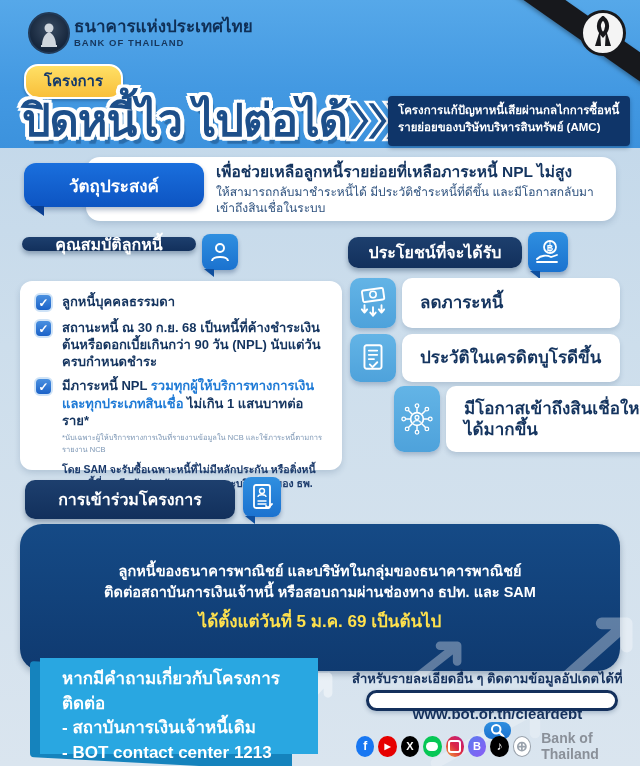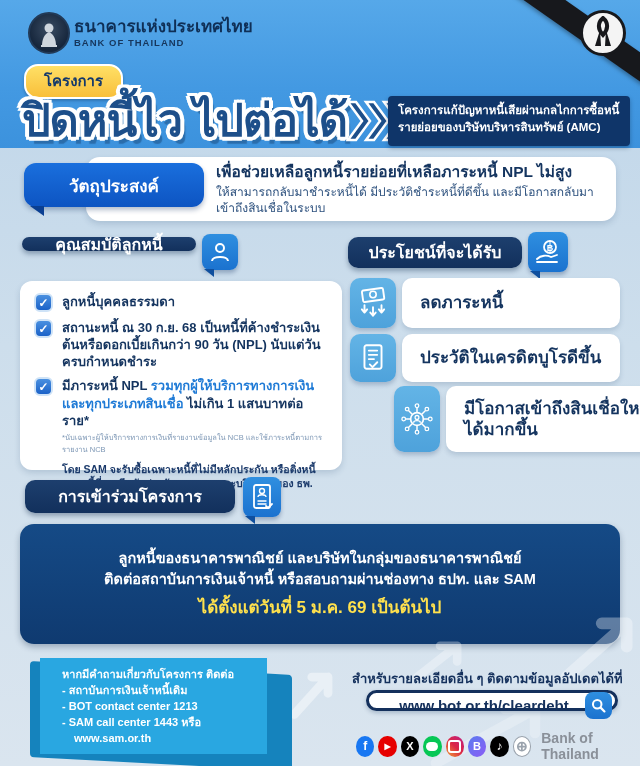--- a/index.html
+++ b/index.html
@@ -73,39 +73,39 @@
   
   .benefit-row { position:absolute; display:flex; }
   .benefit-card { background:#fff; border-radius:10px; box-shadow:0 3px 5px rgba(40,70,110,.18);
                   display:flex; align-items:center; padding-left:18px;
                   font-size:17px; font-weight:bold; color:#14345f; line-height:1.25; }
   .benefit-tile { background:linear-gradient(180deg,#63b4e6,#4ea2db); border-radius:10px;
                   display:flex; align-items:center; justify-content:center; margin-right:6px;
                   box-shadow:0 3px 4px rgba(10,40,90,.22); flex:0 0 auto; }
 
   
-  .join-box { position:absolute; left:20px; top:524px; width:600px; height:120px;
-              background:linear-gradient(180deg,#154a86,#0f3a70); border-radius:14px;
+  .join-box { position:absolute; left:20px; top:524px; width:600px; height:147px;
+              background:linear-gradient(180deg,#154a86,#0f3a70); border-radius:22px;
               display:flex; flex-direction:column; align-items:center; justify-content:center;
               color:#fff; text-align:center; box-shadow:0 3px 6px rgba(10,35,70,.3); }
   .join-line { font-size:14.5px; font-weight:bold; line-height:1.42; }
   .join-highlight { font-size:17px; font-weight:bold; color:#ffe14d; margin-top:4px; }
 
   
   .bg-arrow { position:absolute; opacity:.55; }
   .contact-fold { position:absolute; left:30px; top:668px; width:262px; height:96px; background:#1583bd;
                   transform:skewY(3deg); border-radius:4px; }
-  .contact-box { position:absolute; left:40px; top:658px; width:227px; height:96px; background:#29a7e1;
-                 padding:9px 10px 8px 22px; color:#fff; font-size:11px; font-weight:bold; line-height:1.45; }
+  .contact-box { position:absolute; left:40px; top:658px; width:278px; height:96px; background:#29a7e1;
+                 padding:9px 10px 8px 22px; color:#fff; font-size:17px; font-weight:bold; line-height:1.45; }
   .contact-item-indent { padding-left:12px; }
   .updates-caption { position:absolute; left:352px; top:668px; width:278px;
                      font-size:13px; font-weight:bold; color:#14305c; }
   .url-pill { position:absolute; left:366px; top:690px; width:252px; height:21px; background:#fff;
               border:3px solid #14305c; border-radius:22px; display:flex; align-items:center;
-              padding:12px 3px 2px 14px; box-shadow:0 2px 4px rgba(20,50,90,.25); }
+              padding:12px 3px 2px 14px; box-shadow:0 2px 4px rgba(20,50,90,.25);flex-direction:column; }
   .url-text { flex:1; text-align:center; font-size:15px; font-weight:bold; color:#14305c; }
   .search-tile { width:27px; height:27px; background:linear-gradient(180deg,#2f8fe0,#1b72cf);
                  border-radius:8px; display:flex; align-items:center; justify-content:center; }
   .social-row { position:absolute; left:356px; top:730px; display:flex; align-items:center; gap:4px; }
   .si { width:21px; height:21px; border-radius:50%; display:flex; align-items:center; justify-content:center;
         color:#fff; font-weight:bold; font-size:11px; }
   .si-facebook { background:#1877f2; } .si-facebook::before { content:"f"; font-size:12px; }
   .si-youtube { background:#e60000; } .si-youtube::before { content:"▶"; font-size:8px; }
   .si-x { background:#000; } .si-x::before { content:"X"; font-size:11px; }
   .si-line { background:#06c755; } .si-line::before { content:""; width:12px; height:9px; background:#fff; border-radius:5px; }
@@ -247,21 +247,21 @@
           <circle cx="6.7" cy="6.7" r="1.7"></circle>
             <circle cx="25.3" cy="25.3" r="1.7"></circle>
           <circle cx="6.7" cy="25.3" r="1.7"></circle>
             <circle cx="25.3" cy="6.7" r="1.7"></circle>
         </g>
       </svg>
     </div>
     <div class="benefit-card" style="width:218px; height:66px;">มีโอกาสเข้าถึงสินเชื่อใหม่ได้มากขึ้น</div>
   </div>
 
-  <div class="tab" style="left:25px; top:480px; width:210px; height:33px; font-size:16px;">การเข้าร่วมโครงการ</div>
+  <div class="tab" style="left:25px; top:480px; width:210px; height:39px; font-size:16px;">การเข้าร่วมโครงการ</div>
   <div class="icon-tile" style="left:243px; top:477px; width:38px; height:40px;">
     <svg viewBox="0 0 26 30" width="26" height="30">
       <rect x="5" y="3" width="16" height="23" rx="2" fill="none" stroke="#fff" stroke-width="1.8"></rect>
       <circle cx="13" cy="9" r="2.5" fill="none" stroke="#fff" stroke-width="1.4"></circle>
       <path d="M9 15 c0-3 8-3 8 0" fill="none" stroke="#fff" stroke-width="1.4"></path>
       <path d="M9 19 h8 M9 22 h8" stroke="#fff" stroke-width="1.4" stroke-linecap="round"></path>
       <path d="M17 24 l2 2 L23 22" fill="none" stroke="#fff" stroke-width="1.8" stroke-linecap="round"></path>
     </svg>
   </div>
 

